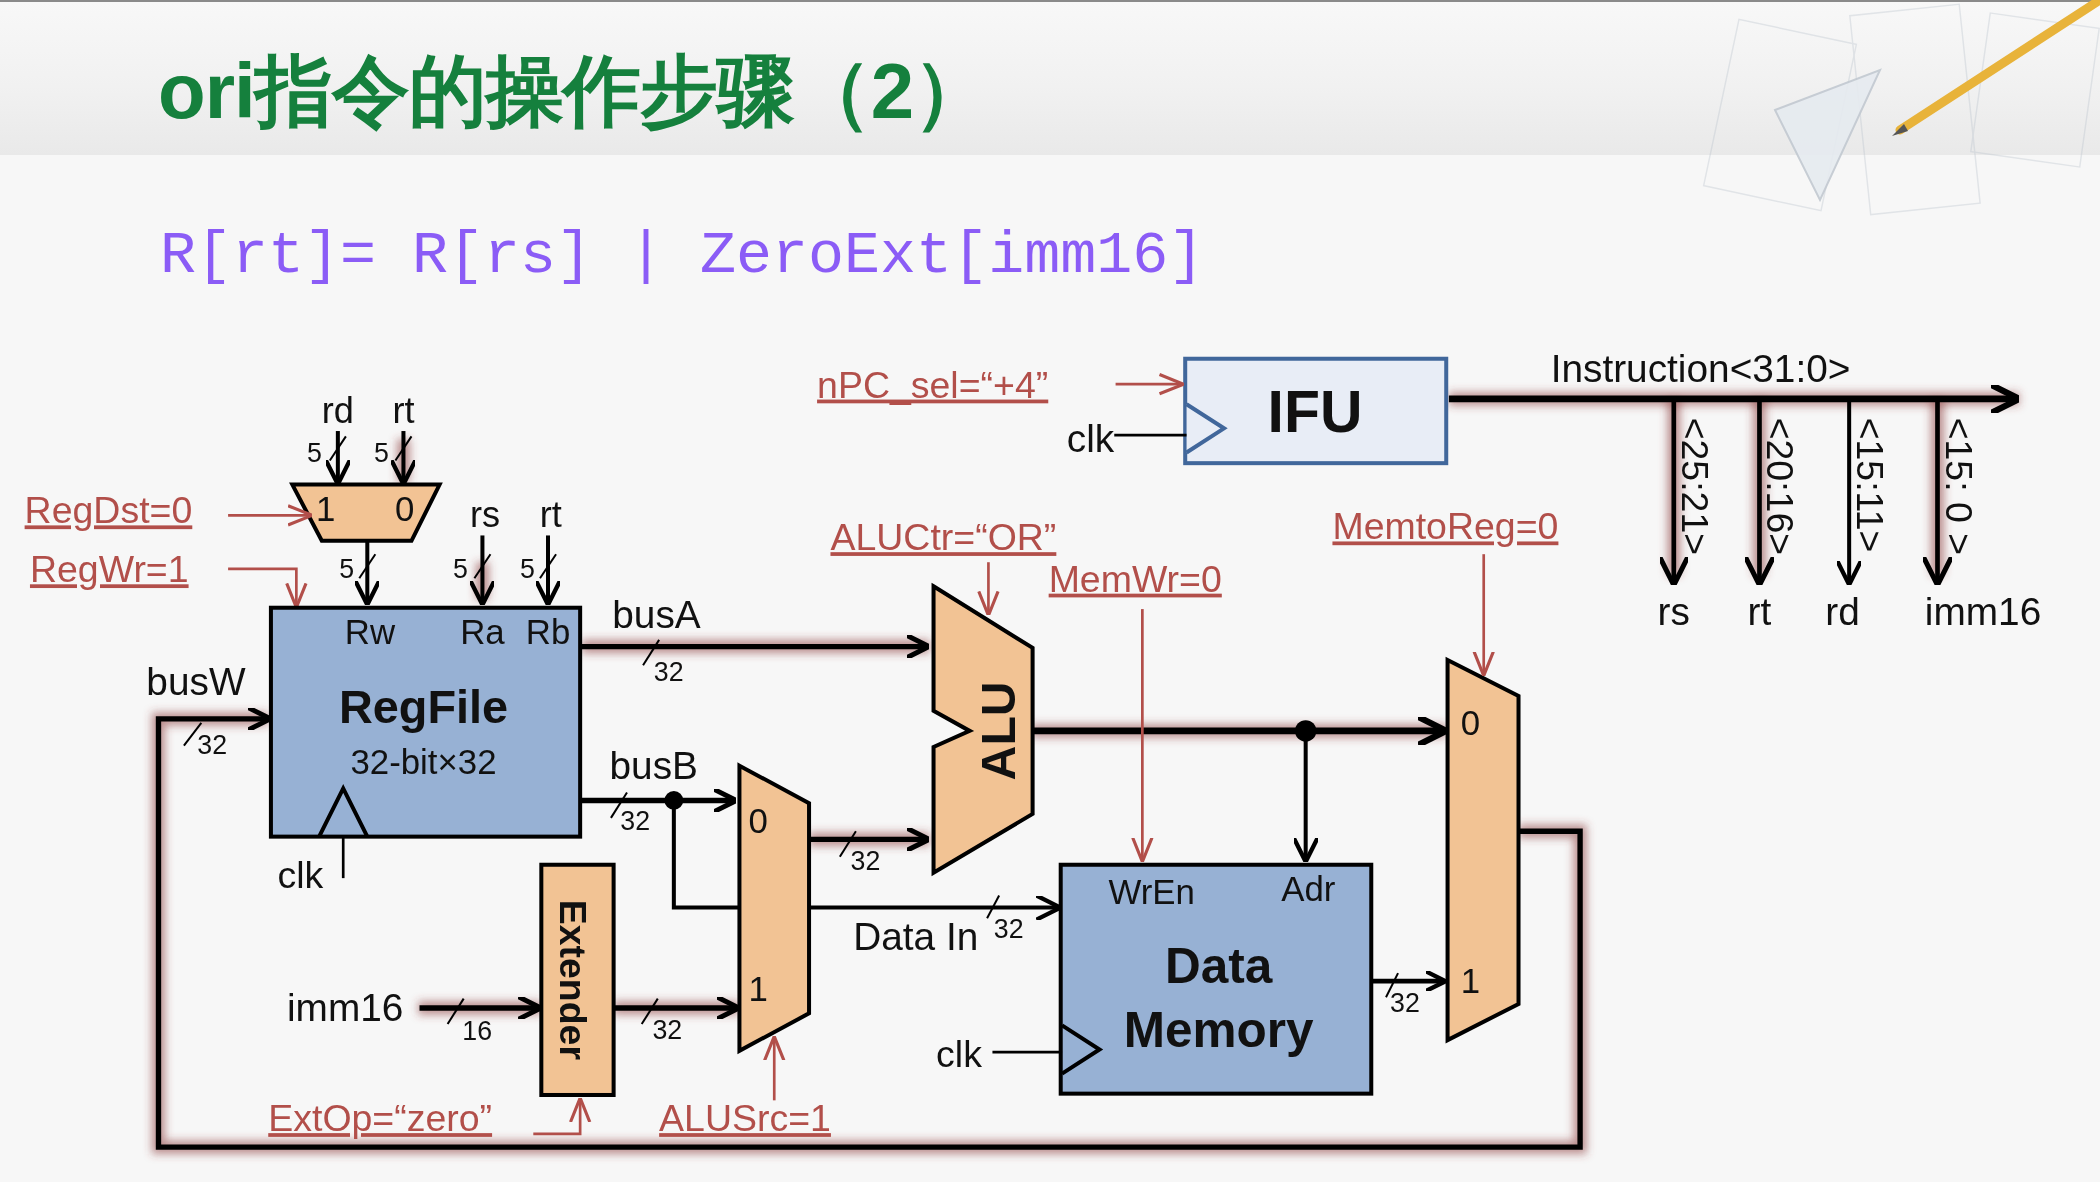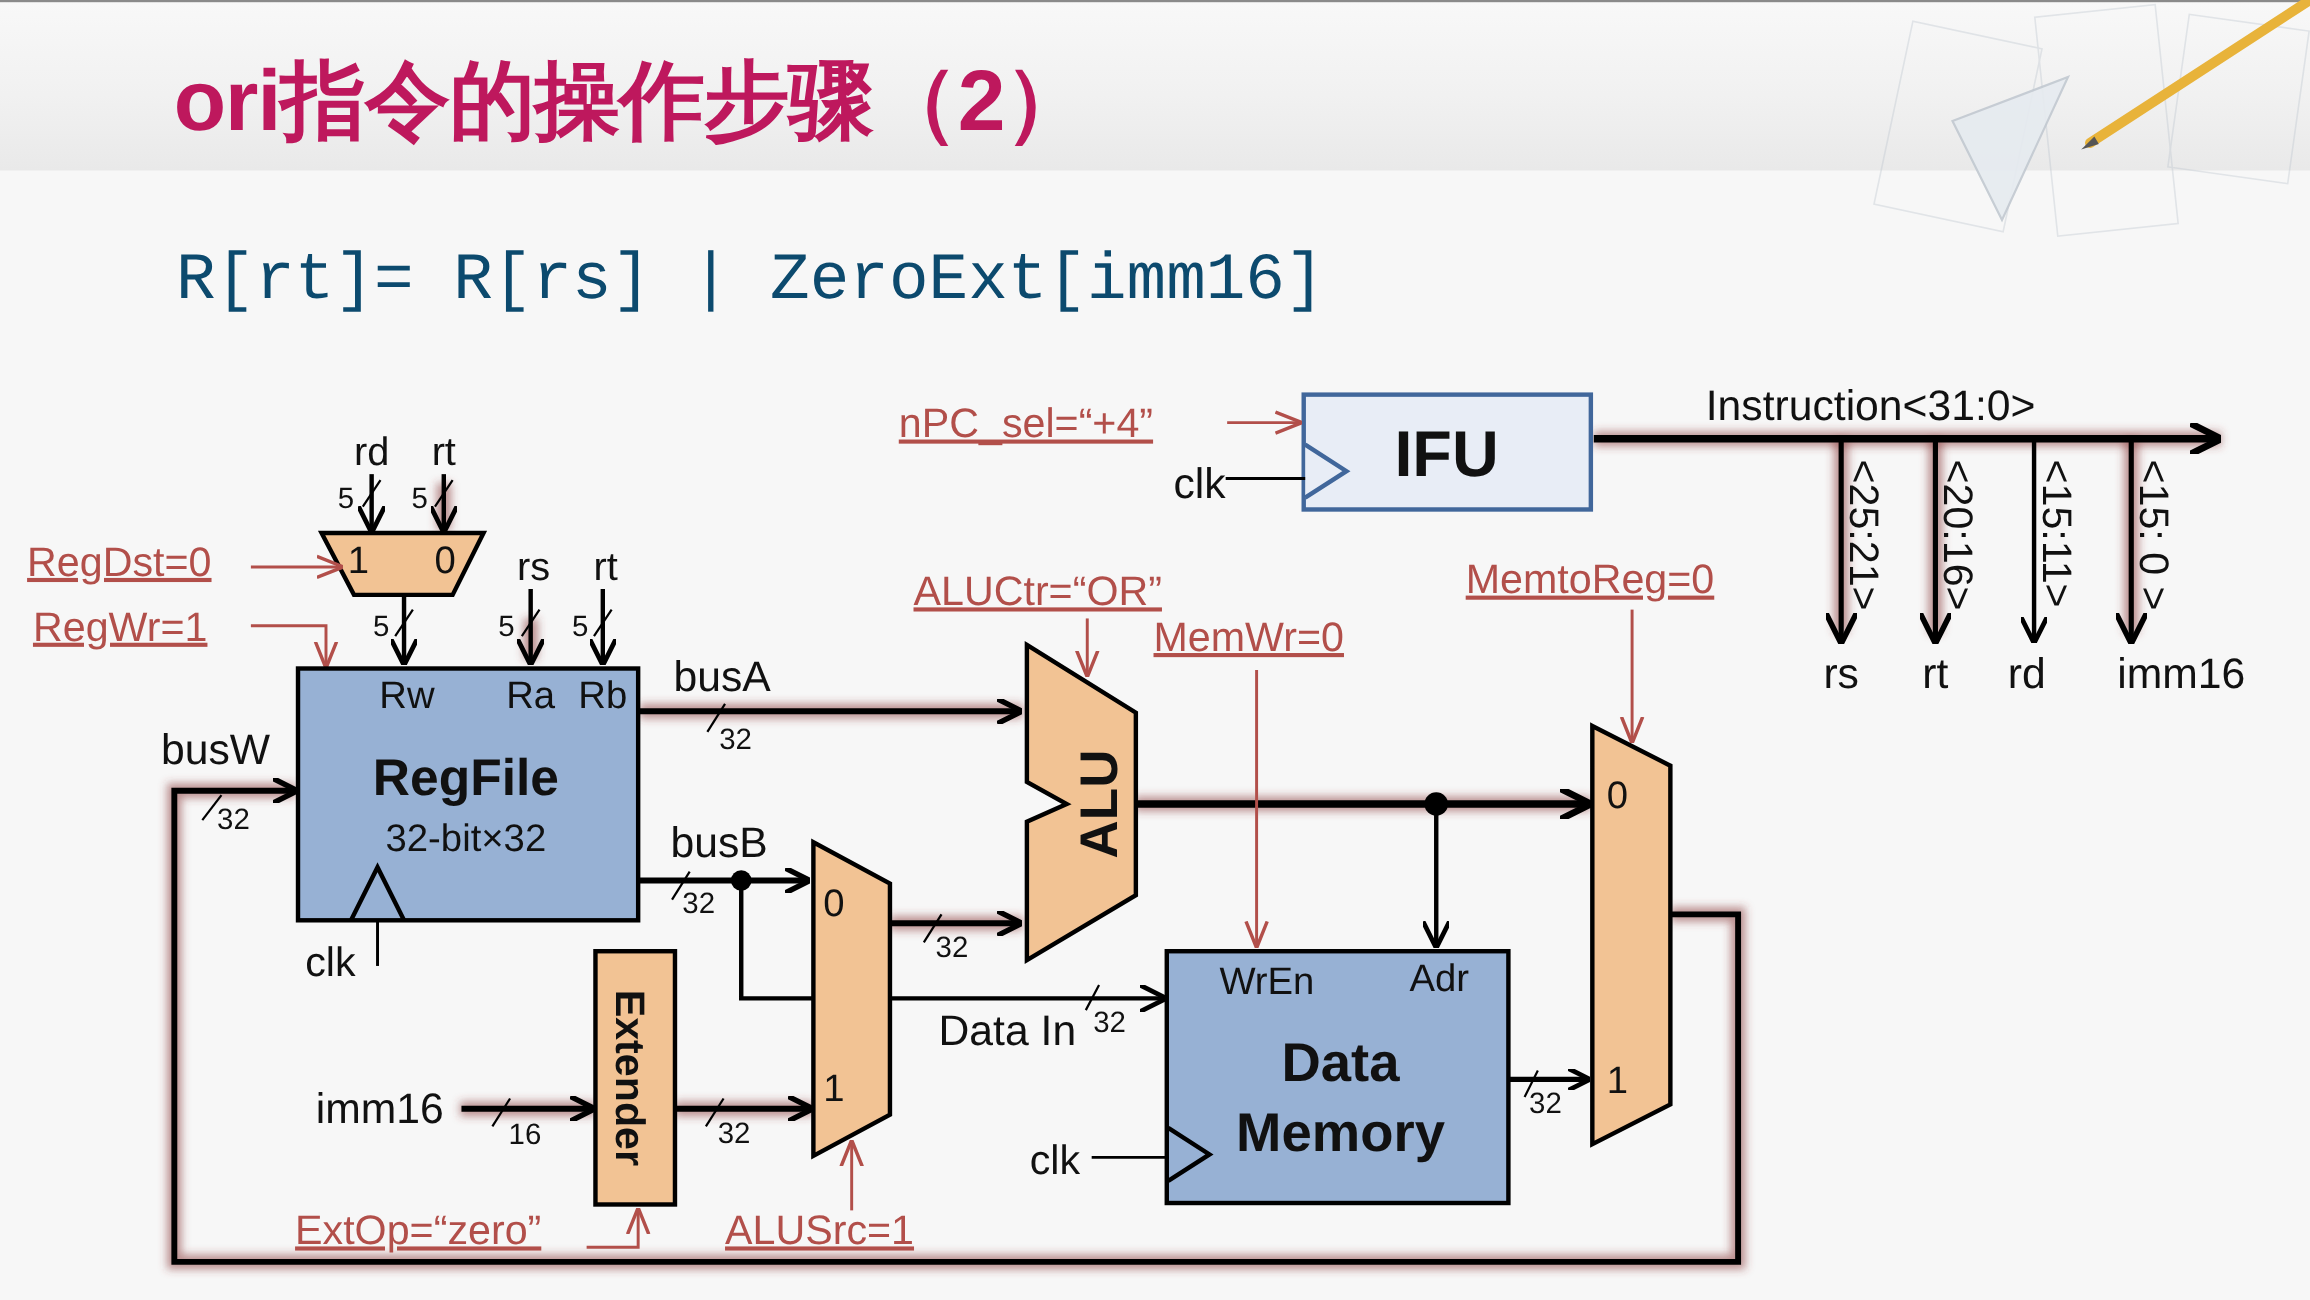--- a/index.html
+++ b/index.html
@@ -1,21 +1,21 @@
 <!DOCTYPE html>
 <html><head>
 <meta charset="utf-8">
 <style>
   html, body { margin: 0; padding: 0; }
   body { width: 2100px; height: 1182px; overflow: hidden; background: #f7f7f7; position: relative; font-family: "Liberation Sans", sans-serif; }
   .header-band { position: absolute; left: 0; top: 0; width: 2100px; height: 153px;
     background: linear-gradient(180deg, #f8f8f8 0%, #f1f1f1 55%, #e9e9e9 100%); border-top: 2px solid #8a8a8a; }
   .slide-title { position: absolute; left: 158px; top: 52px; font-family: "Liberation Sans", sans-serif; font-weight: bold;
-    font-size: 78px; color: #be185d; letter-spacing: -1px; line-height: 1; }
-  .formula { position: absolute; left: 160px; top: 222px; font-family: "Liberation Mono", monospace; font-size: 60px; color: #0c4a6e; white-space: pre; }
+    font-size: 78px; color: #15803d; letter-spacing: -1px; line-height: 1; }
+  .formula { position: absolute; left: 160px; top: 222px; font-family: "Liberation Mono", monospace; font-size: 60px; color: #8b5cf6; white-space: pre; }
   .deco { position: absolute; right: 0; top: 0; width: 620px; height: 240px; }
   svg.diagram { position: absolute; left: 0; top: 0; width: 2100px; height: 1182px; }
   .lbl { font-family: "Liberation Sans", sans-serif; fill: #111; }
   .ctl { font-family: "Liberation Sans", sans-serif; fill: #b24f4a; text-decoration: underline; }
 </style>
 </head>
 <body>
 
 <div class="header-band"></div>
 

